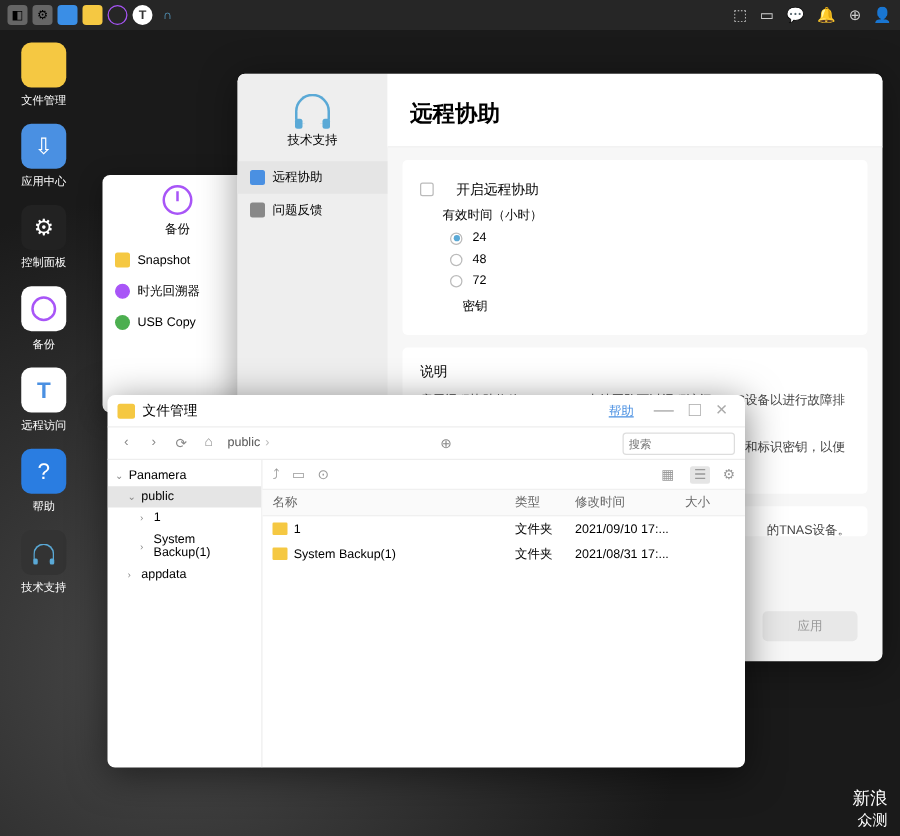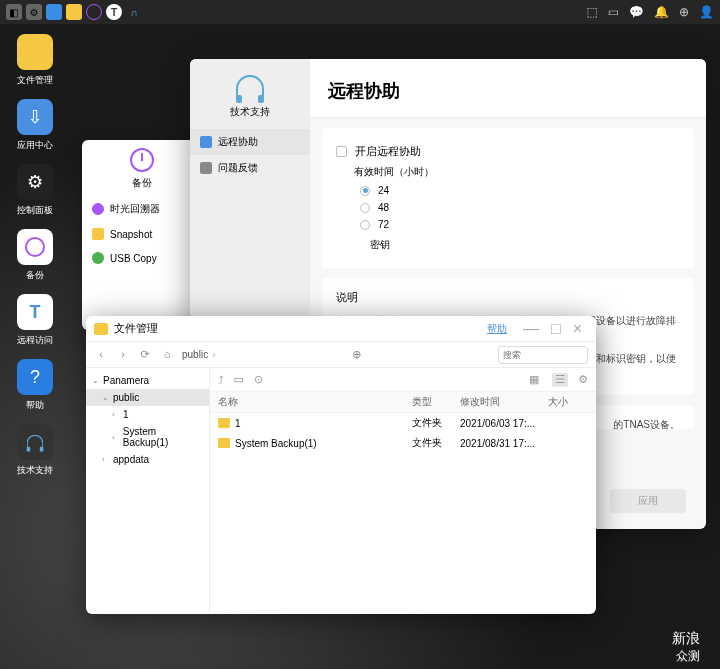--- a/index.html
+++ b/index.html
@@ -53,32 +53,32 @@
 .win-remote .sidebar { position: absolute; top: 0; left: 0; width: 120px; height: 100%; background: #eee; padding-top: 10px; }
 .win-remote .sidebar-header { display: flex; flex-direction: column; align-items: center; padding: 6px 0 10px; }
 .headset-icon { width: 28px; height: 24px; border: 2px solid #5aa9d6; border-radius: 14px 14px 4px 4px; border-bottom: none; position: relative; }
 .headset-icon::before, .headset-icon::after { content: ''; position: absolute; bottom: -4px; width: 6px; height: 8px; background: #5aa9d6; border-radius: 2px; }
 .headset-icon::before { left: -2px; }
 .headset-icon::after { right: -2px; }
 .win-remote .sidebar-title { font-size: 10px; margin-top: 6px; }
 .win-remote .content { position: absolute; top: 0; left: 120px; right: 0; height: 100%; padding: 0; }
 .content-title { font-size: 18px; font-weight: bold; padding: 20px 18px 14px; background: #fff; border-bottom: 1px solid #eee; }
 .panel { background: #fff; margin: 10px 12px; padding: 12px 14px; border-radius: 4px; font-size: 11px; }
-.panel .row { display: flex; align-items: center; gap: 8px; margin: 4px 0; }
+.panel .row { display: flex; align-items: center; gap: 18px; margin: 4px 0; }
 .checkbox { width: 11px; height: 11px; border: 1px solid #bbb; border-radius: 2px; }
 .subtitle { margin: 6px 0 4px 18px; font-size: 10px; }
 .radio-group { margin-left: 24px; }
 .radio-row { display: flex; align-items: center; gap: 8px; margin: 6px 0; font-size: 10px; }
 .radio { width: 10px; height: 10px; border: 1px solid #bbb; border-radius: 50%; display: flex; align-items: center; justify-content: center; }
 .radio.checked::after { content: ''; width: 5px; height: 5px; background: #5aa9d6; border-radius: 50%; }
 .panel-heading { font-size: 11px; font-weight: normal; margin-bottom: 8px; }
 .panel-text { font-size: 10px; line-height: 1.6; color: #444; }
 .apply-btn { position: absolute; bottom: 16px; right: 20px; padding: 5px 28px; background: #e8e8e8; border-radius: 4px; font-size: 10px; color: #999; cursor: pointer; }
 .badge { position: absolute; top: 0; right: 0; width: 64px; height: 24px; border: 1px solid #888; font-size: 7px; display: flex; align-items: center; justify-content: center; color: #ccc; }
-.watermark { position: absolute; bottom: 4px; right: 20px; color: #fff; font-size: 12px; z-index: 200; text-align: right; }
+.watermark { position: absolute; bottom: 4px; right: 10px; color: #fff; font-size: 12px; z-index: 200; text-align: right; }
 .watermark .big { font-size: 14px; }
 
 
 .win-fm { position: absolute; top: 316px; left: 86px; width: 510px; height: 298px; background: #fff; border-radius: 6px; z-index: 10; box-shadow: 0 6px 30px rgba(0,0,0,0.5); overflow: hidden; display: flex; flex-direction: column; }
 .fm-title { display: flex; align-items: center; padding: 5px 8px; height: 26px; border-bottom: 1px solid #eee; }
 .fm-title .fm-folder-icon { width: 14px; height: 12px; background: #f5c842; border-radius: 2px; margin-right: 6px; }
 .fm-title-text { font-size: 11px; flex: 1; }
 .fm-title .help-link { font-size: 10px; color: #4a90e2; margin-right: 10px; text-decoration: underline; cursor: pointer; }
 .fm-toolbar { display: flex; align-items: center; padding: 4px 8px; gap: 8px; height: 26px; border-bottom: 1px solid #eee; }
 .fm-nav-btn { width: 14px; height: 14px; color: #888; font-size: 11px; cursor: pointer; text-align: center; }
@@ -164,26 +164,26 @@
     </div>
 </div>
 
 <div class="win-backup">
   <div class="header">
     <div class="header-icon"></div>
     <div class="header-title">备份</div>
   </div>
   <div class="sidebar-list">
     <div class="item">
+        <div class="sidebar-icon si-yellow"></div>
+        <span>Snapshot</span>
+      </div>
+    <div class="item">
         <div class="sidebar-icon si-purple"></div>
         <span>时光回溯器</span>
-      </div>
-    <div class="item">
-        <div class="sidebar-icon si-yellow"></div>
-        <span>Snapshot</span>
       </div>
     <div class="item">
         <div class="sidebar-icon si-green"></div>
         <span>USB Copy</span>
       </div>
   </div>
 </div>
 
 <div class="win-remote">
   <div class="badge">TERRAMASTER</div>
@@ -303,21 +303,21 @@
         <div class="col-type">类型</div>
         <div class="col-date">修改时间</div>
         <div class="col-size">大小</div>
       </div>
       <div class="fm-row">
         <div class="col-name" style="display:flex;align-items:center">
             <div class="fm-folder-icon"></div>
             <span>1</span>
           </div>
         <div class="col-type">文件夹</div>
-        <div class="col-date">2021/06/03 17:...</div>
+        <div class="col-date">2021/09/10 17:...</div>
         <div class="col-size"></div>
       </div>
       <div class="fm-row">
         <div class="col-name" style="display:flex;align-items:center">
             <div class="fm-folder-icon"></div>
             <span>System Backup(1)</span>
           </div>
         <div class="col-type">文件夹</div>
         <div class="col-date">2021/08/31 17:...</div>
         <div class="col-size"></div>

